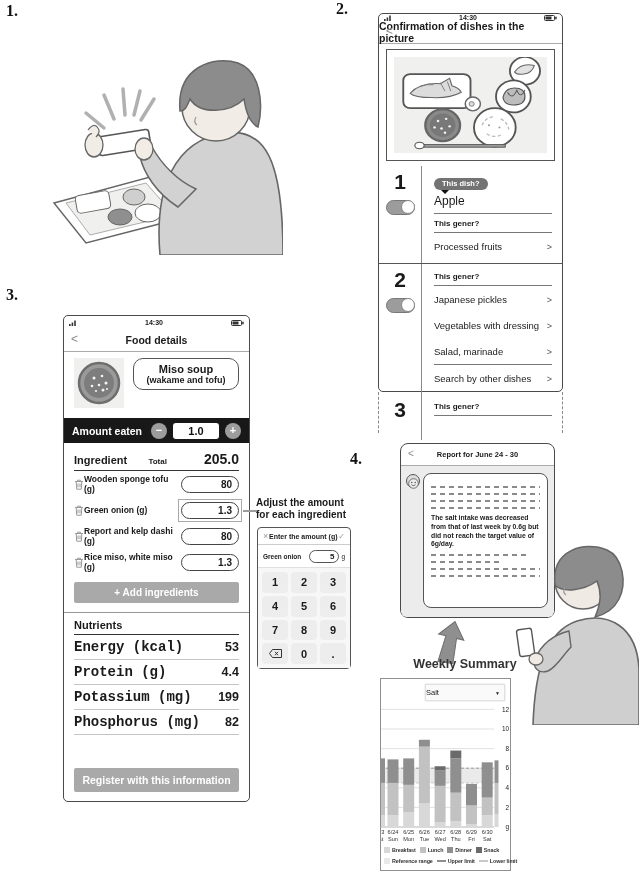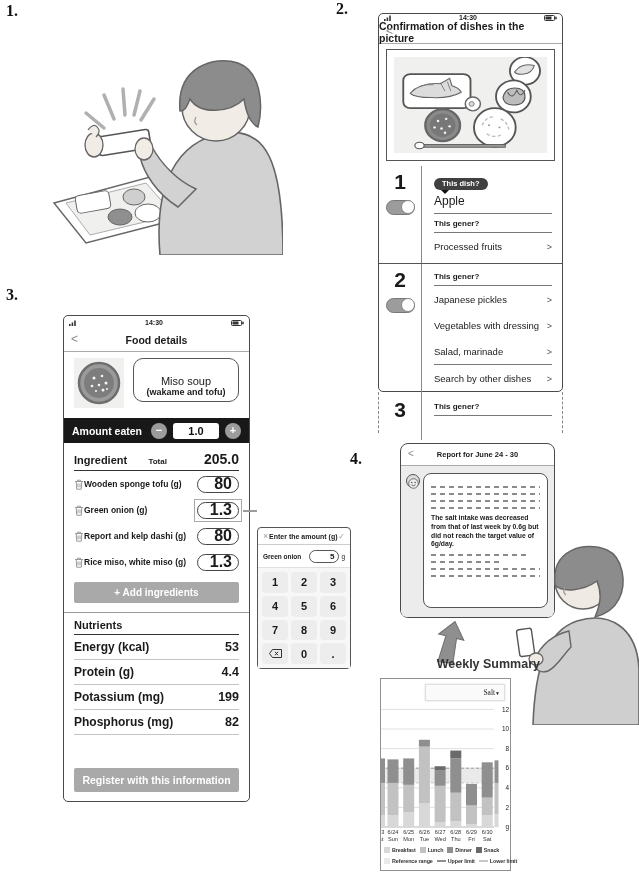--- a/index.html
+++ b/index.html
@@ -24,66 +24,66 @@
   .sections{flex:1;display:flex;flex-direction:column;}
   .section{display:flex;}
   .numcol{width:42px;border-right:1.2px solid #8a8a8a;display:flex;flex-direction:column;
           align-items:center;padding-top:5px;flex-shrink:0;}
   .bignum{font-size:21px;font-weight:bold;line-height:1;}
   .toggle{width:27px;height:13px;border-radius:13px;background:#9c9c9c;border:1px solid #777;
           position:relative;margin-top:8px;}
   .toggle .knob{position:absolute;right:-1px;top:-1.5px;width:14px;height:14px;border-radius:50%;
                 background:#fff;border:1px solid #888;box-sizing:border-box;}
   .sec-content{flex:1;padding:6px 10px 4px 12px;}
-  .bubble{display:inline-block;background:#404040;color:#fff;font-size:7.5px;font-weight:bold;
+  .bubble{display:inline-block;background:#737373;color:#fff;font-size:7.5px;font-weight:bold;
           border-radius:8px;padding:1.5px 8px;position:relative;}
   .bubble:after{content:"";position:absolute;left:7px;bottom:-4px;border:4px solid transparent;
                 border-top-color:#111;border-bottom:none;}
   .dish-name{font-size:12px;margin:4px 0 5px;}
   .u-line{border-bottom:1px solid #777;}
   .genre-label{font-size:8px;font-weight:bold;padding:5px 0 4px;}
   .list-row{display:flex;justify-content:space-between;align-items:center;font-size:9.5px;padding:8px 0 7px;}
   .list-row .chev{color:#555;font-size:9px;}
   .sec-divider{border-top:1.5px solid #555;}
   .ghost-btn{border:1.2px solid #9c9c9c;border-radius:8px;color:#b3b3b3;font-size:9px;font-weight:bold;
              text-align:center;padding:5px 2px;margin:7px 0 6px;}
   .dash-section{position:absolute;display:flex;border-left:1.5px dashed #888;border-right:1.5px dashed #888;
                 box-sizing:border-box;background:#fff;}
 
   
   .food-row{display:flex;gap:9px;padding:6px 10px 4px;align-items:flex-start;}
   .bowl-frame{width:50px;height:50px;background-color:#f0f0ee;flex-shrink:0;
               background-image:radial-gradient(#cbcbcb 0.7px,transparent 0.7px);background-size:4px 4px;
               display:flex;align-items:center;justify-content:center;}
   .name-box{flex:1;border:1.4px solid #555;border-radius:10px;text-align:center;padding:4px 2px;}
-  .name-box .l1{font-weight:normal;font-size:11px;margin-top:12px;}
+  .name-box .l1{font-weight:bold;font-size:11px;}
   .name-box .l2{font-weight:bold;font-size:9px;}
   .amount-bar{background:#181818;color:#fff;display:flex;align-items:center;padding:0 8px;height:25px;
               margin-top:6px;flex-shrink:0;}
   .amount-bar .lbl{flex:1;font-weight:bold;font-size:10.5px;}
   .circ-btn{width:16px;height:16px;border-radius:50%;background:#9c9c9c;color:#fff;display:flex;
             align-items:center;justify-content:center;font-size:11px;font-weight:bold;line-height:1;}
   .amount-val{background:#fff;color:#111;width:46px;text-align:center;font-weight:bold;font-size:11px;
               border-radius:3px;margin:0 6px;padding:2px 0;}
   .ing-header{display:flex;align-items:baseline;margin:8px 10px 0;border-bottom:1.5px solid #333;padding-bottom:3px;}
   .ing-header .h1{font-weight:bold;font-size:11px;flex:1;}
   .ing-header .h2{font-weight:bold;font-size:8px;margin-right:6px;}
   .ing-header .h3{font-weight:bold;font-size:14px;margin-left:31px;}
   .ing-row{display:flex;align-items:center;height:26px;margin:0 10px;}
   .ing-row .nm{flex:1;font-weight:bold;font-size:8.5px;}
-  .val-box{border:1.2px solid #444;border-radius:9px;width:42px;height:17px;display:flex;align-items:center;
-           justify-content:flex-end;padding-right:6px;font-weight:bold;font-size:16px;box-sizing:border-box;}
+  .val-box{border:1.2px solid #444;border-radius:9px;width:58px;height:17px;display:flex;align-items:center;
+           justify-content:flex-end;padding-right:6px;font-weight:bold;font-size:10px;box-sizing:border-box;}
   .hl-wrap{position:relative;outline:1.6px solid #a9a9a9;outline-offset:2px;}
   .hl-wrap .connector{position:absolute;left:calc(100% + 4px);top:50%;width:14px;height:1.5px;background:#9c9c9c;}
   .gray-btn{background:#a9a9a9;color:#fff;font-weight:bold;text-align:center;border-radius:2px;}
   .add-btn{margin:7px 10px 5px;font-size:10px;padding:5px 0;}
   .nutr-sect{border-top:1px solid #999;margin-top:4px;}
   .nutr-title{font-weight:bold;font-size:11px;margin:6px 10px 0;border-bottom:1.5px solid #333;padding-bottom:3px;}
   .nutr-row{display:flex;align-items:center;height:24px;margin:0 10px;border-bottom:1px solid #c4c4c4;}
-  .nutr-row .nm{flex:1;font-weight:bold;font-size:12px;}
+  .nutr-row .nm{flex:1;font-weight:bold;font-size:14px;font-family:Liberation Mono, monospace;}
   .nutr-row .vl{font-weight:bold;font-size:12.5px;}
   .register-btn{margin:10px 10px 9px;font-size:10.5px;padding:6px 0;margin-top:auto;}
 
   
   .annotation{position:absolute;left:256px;top:497px;width:102px;font-weight:bold;font-size:10px;line-height:1.18;}
   .keypad{position:absolute;left:257px;top:527px;width:94px;height:142px;border:1.2px solid #555;
           border-radius:4px;background:#fff;display:flex;flex-direction:column;box-sizing:border-box;}
   .kp-header{display:flex;align-items:center;padding:3px 5px;border-bottom:1px solid #ccc;}
   .kp-header .x{color:#999;font-size:9px;}
   .kp-header .t{flex:1;text-align:center;font-weight:bold;font-size:7px;}
@@ -101,27 +101,27 @@
   
   .report-body{flex:1;background:#ececec;position:relative;border-bottom-left-radius:6px;border-bottom-right-radius:6px;}
   .avatar{position:absolute;left:5px;top:8px;width:14px;height:14px;border-radius:50%;background:#ddd;
           border:1.2px solid #555;box-sizing:border-box;}
   .speech{position:absolute;left:22px;top:7px;right:6px;bottom:9px;background:#fff;border:1.2px solid #555;
           border-radius:8px;padding:7px 7px;box-sizing:border-box;overflow:hidden;}
   .dash-line{height:2px;background:repeating-linear-gradient(90deg,#8a8a8a 0 5px,transparent 5px 9px);margin:5px 0;}
   .report-msg{font-weight:bold;font-size:6.8px;line-height:1.3;margin:4px 0 3px;}
 
   
-  .summary-title{position:absolute;left:390px;top:657px;width:150px;text-align:right;font-weight:bold;
+  .summary-title{position:absolute;left:390px;top:657px;width:150px;text-align:center;font-weight:bold;
                  font-size:12.5px;color:#333;}
   .chart-box{position:absolute;left:380px;top:678px;width:131px;height:193px;background:#fff;
              border:1.2px solid #8f8f8f;box-sizing:border-box;}
   .chart-dd{position:absolute;right:5px;top:5px;width:78px;height:15px;background:#fafafa;border:0.5px solid #e0e0e0;
             display:flex;align-items:center;box-shadow:0 0 2px rgba(0,0,0,0.15);}
-  .chart-dd .v{flex:1;text-align:right;font-size:7.5px;color:#222;font-family:Liberation Serif, serif;}
+  .chart-dd .v{flex:1;text-align:left;font-size:7.5px;color:#222;}
   .chart-dd .car{font-size:5px;color:#222;margin-right:4px;}
   #chart-svg{position:absolute;left:0;top:22px;}
   .legend{position:absolute;left:3px;right:2px;display:flex;align-items:center;gap:4px;flex-wrap:nowrap;}
   .legend.r1{top:168px;}
   .legend.r2{top:179px;}
   .lg{display:flex;align-items:center;gap:2px;white-space:nowrap;}
   .lg i{display:inline-block;width:6px;height:6px;flex-shrink:0;}
   .lg b{font-size:5.4px;letter-spacing:-0.1px;color:#333;}
 </style>
 </head>
@@ -385,20 +385,21 @@
         <span class="vl">199</span>
       </div>
       <div class="nutr-row">
         <span class="nm">Phosphorus (mg)</span>
         <span class="vl">82</span>
       </div>
     </div>
     <div class="gray-btn register-btn">Register with this information</div>
   </div>
 
+  <div class="annotation">Adjust the amount for each ingredient</div>
   <div class="keypad">
     <div class="kp-header">
       <span class="x">×</span>
       <span class="t">Enter the amount (g)</span>
       <span class="ok">✓</span>
     </div>
     <div class="kp-field">
       <span class="lbl">Green onion</span>
       <div class="kp-input">5</div>
       <span class="unit">g</span>

